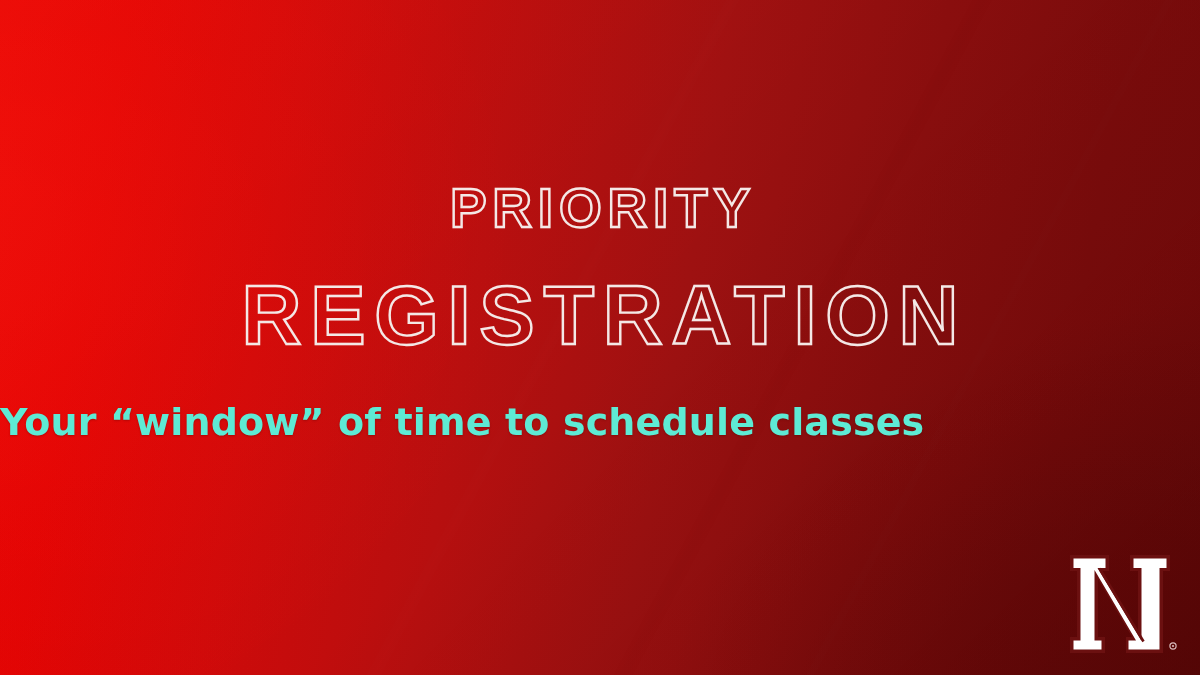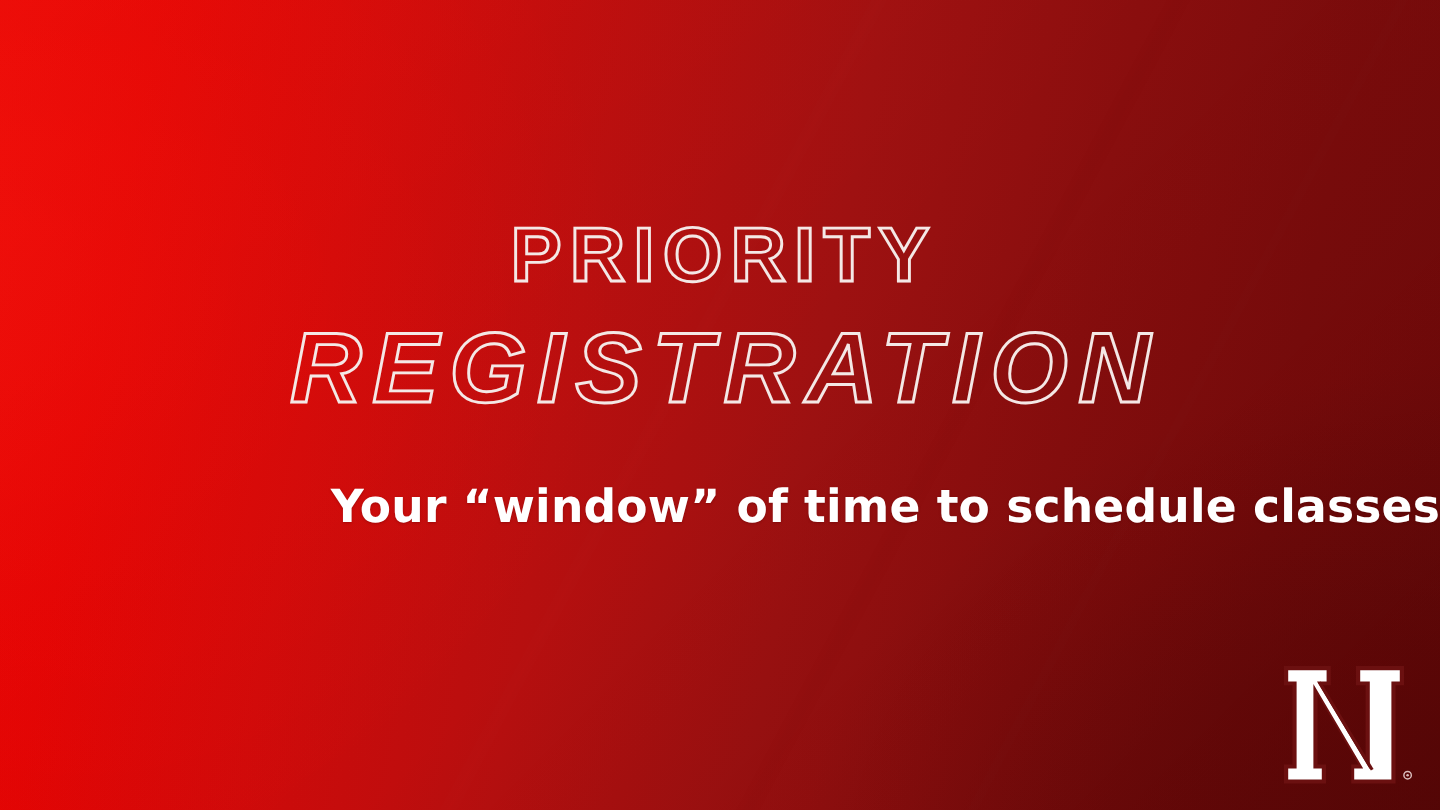--- a/index.html
+++ b/index.html
@@ -87,35 +87,34 @@
     font-family: "Liberation Sans", sans-serif;
     font-weight: 700;
     color: transparent;
     -webkit-text-stroke: 2.4px #f4e8e6;
     text-stroke: 2.4px #f4e8e6;
     letter-spacing: 0.105em;
     text-indent: 0.105em;
     white-space: nowrap;
   }
   .headline .hl-line-1 {
-    font-size: 64px;
+    font-size: 55px;
   }
   .headline .hl-line-2 {
     font-size: 83px;
-    margin-top: 24px;
-    font-style: italic;
+    margin-top: 41px;
   }
 
   .subtitle {
     position: absolute;
     left: 0;
     right: 0;
     top: 398px;
-    text-align: right;
-    color: #ffffff;
+    text-align: left;
+    color: #5eead4;
     font-family: "DejaVu Sans", sans-serif;
     font-weight: 700;
     font-size: 38px;
     line-height: 1.28;
     letter-spacing: 0.004em;
     text-shadow: 0 1px 2px rgba(70, 0, 0, 0.30);
   }
   .subtitle .sub-line {
     display: block;
     white-space: nowrap;

